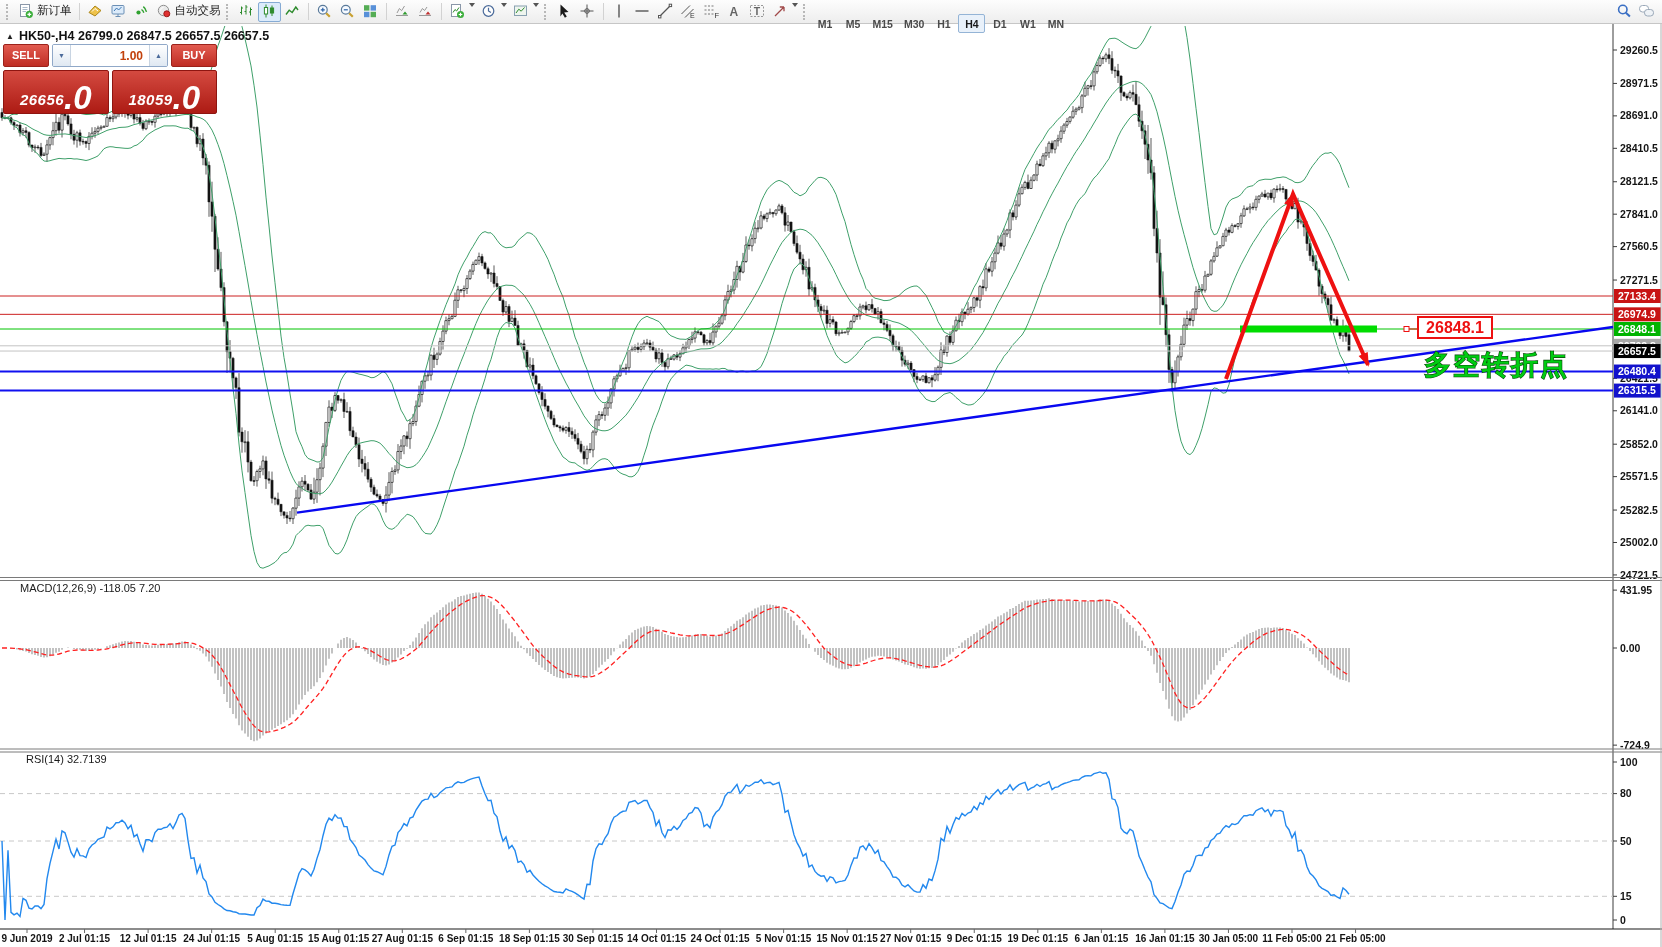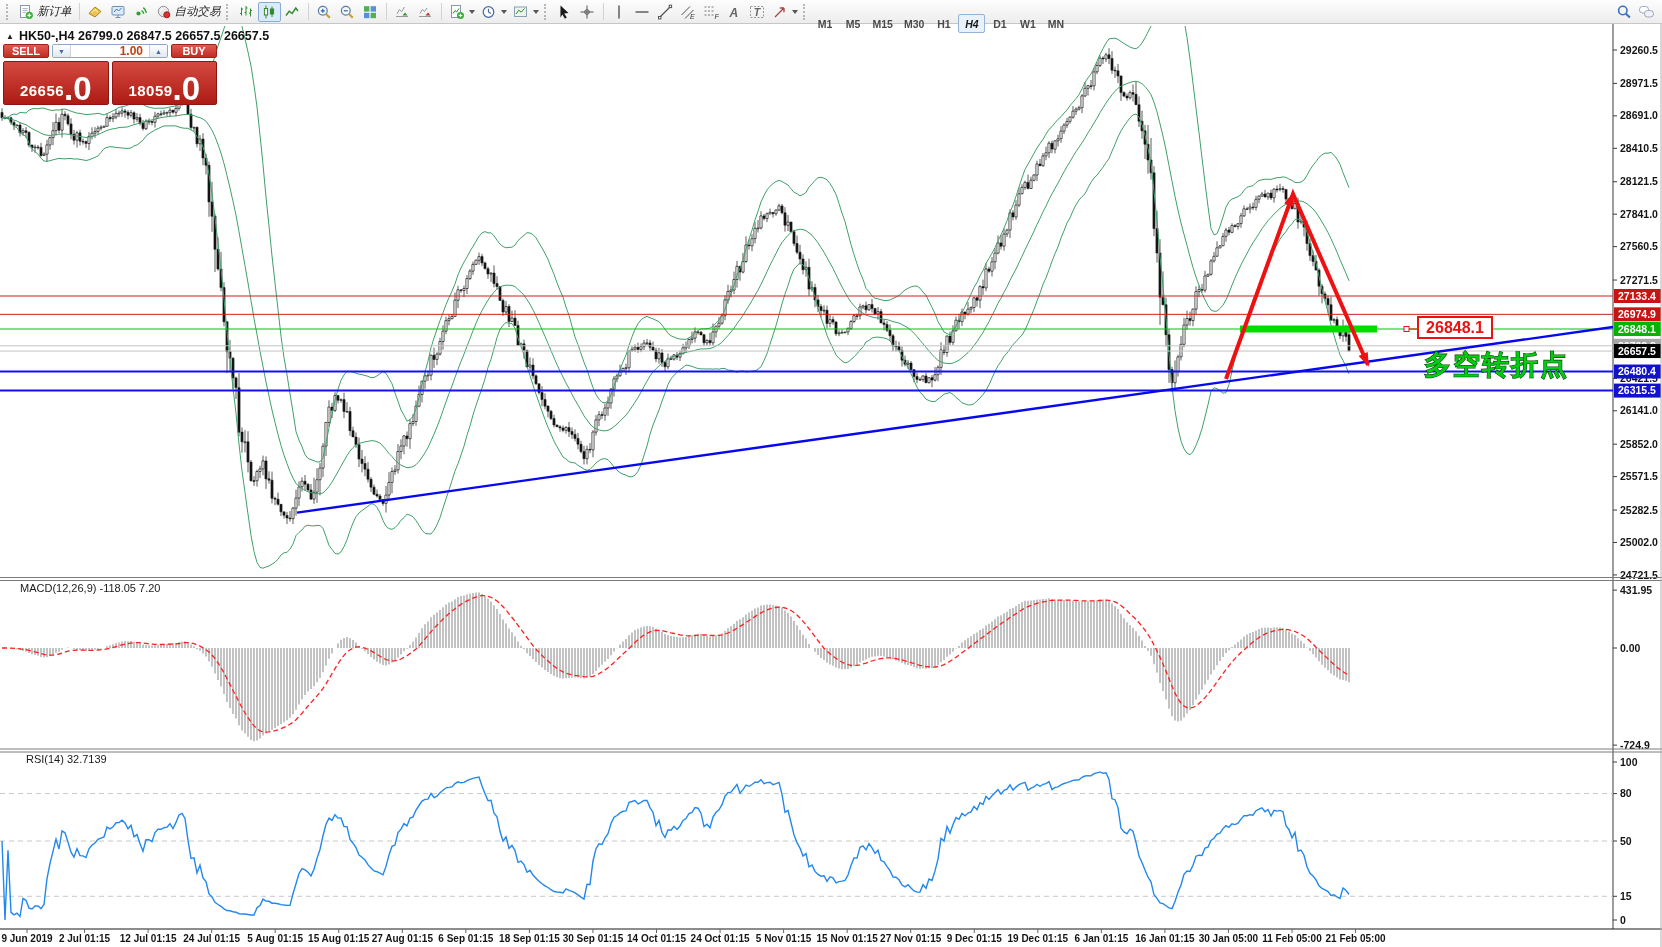--- a/index.html
+++ b/index.html
@@ -5,55 +5,55 @@
   html,body{margin:0;padding:0;background:#fff;width:1662px;height:947px;overflow:hidden;
     font-family:"Liberation Sans",sans-serif;}
   *{box-sizing:border-box;}
   #app{position:relative;width:1662px;height:947px;background:#fff;}
 
   
   #toolbar{position:absolute;left:0;top:0;width:1662px;height:24px;display:flex;align-items:center;
     background:linear-gradient(#fdfdfd,#ededed);border-bottom:1px solid #c6c6c6;padding:0 4px;z-index:30;}
   .tgrip{width:5px;height:16px;border-left:2px dotted #b8b8b8;margin:0 4px 0 2px;}
   .tsep{width:1px;height:17px;background:#d2d2d2;margin:0 4px;}
-  .tbtn{height:20px;min-width:23px;display:flex;align-items:center;justify-content:center;gap:3px;
-    background:transparent;border:1px solid transparent;padding:0 2px;border-radius:2px;cursor:default;font-style:italic;}
+  .tbtn{height:20px;min-width:23px;display:flex;justify-content:center;gap:3px;
+    background:transparent;border:1px solid transparent;padding:0 2px;border-radius:2px;cursor:default;}
   .tbtn.active{border-color:#86abd4;background:#dcebfb;}
   .tbtn svg{display:block;}
   .tlabel{font-size:11.5px;color:#222;white-space:nowrap;}
   .caret{width:0;height:0;border-left:3.5px solid transparent;border-right:3.5px solid transparent;
     border-top:4px solid #555;margin-left:1px;}
   .tfbtn{height:19px;min-width:27px;padding:0 4px;font-size:10.5px;font-weight:700;color:#4a4a4a;
     background:transparent;border:1px solid transparent;border-radius:2px;}
-  .tfbtn.active{border-color:#94b4d6;background:#e9f1fa;color:#1a1a1a;font-style:italic;}
+  .tfbtn.active{border-color:#94b4d6;background:#e9f1fa;color:#1a1a1a;}
   #tb-right{margin-left:auto;display:flex;align-items:center;}
 
   
   #chart-svg{position:absolute;left:0;top:0;}
   svg text{font-family:"Liberation Sans",sans-serif;}
   #chart-title-bar{position:absolute;left:6px;top:29px;font-size:12.5px;font-weight:600;color:#111;
     display:flex;align-items:center;gap:5px;z-index:10;}
   #chart-title-bar .tri{font-size:8px;color:#222;}
 
   #macd-label{position:absolute;left:3px;top:582px;font-size:11px;color:#1a1a1a;z-index:10;padding-left:17px;}
   #rsi-label{position:absolute;left:3px;top:753px;font-size:11px;color:#1a1a1a;z-index:10;padding-left:23px;}
 
   
   #trade-panel{position:absolute;left:3px;top:44px;width:214px;z-index:20;}
-  .tp-row1{display:flex;height:14px;gap:3px;}
+  .tp-row1{display:flex;height:23px;gap:3px;}
   .tp-side-btn{flex:0 0 46px;background:linear-gradient(#e25b50,#bf2d24);color:#fff;
     font-size:11px;font-weight:700;border:1px solid #9c221b;border-radius:2px;padding:0;line-height:1;}
   .tp-vol{flex:1;display:flex;border:1px solid #90a8c8;background:#fff;border-radius:2px;overflow:hidden;}
   .tp-spin{width:18px;background:linear-gradient(#ffffff,#dfe8f2);border:none;border-left:1px solid #c8d4e2;
     border-right:1px solid #c8d4e2;color:#4a6a9a;font-size:7px;padding:0;line-height:1;}
   .tp-vol input{flex:1;min-width:0;border:none;outline:none;text-align:right;padding:0 6px 0 0;
     font-size:12px;font-weight:700;color:#c2410c;font-family:"Liberation Sans",sans-serif;}
   .tp-row2{display:flex;gap:3px;margin-top:3px;height:44px;}
   .tp-price{flex:1;background:linear-gradient(#d44a40,#ad1b14);border:1px solid #8e1510;border-radius:2px;
-    color:#fff;display:flex;align-items:flex-end;justify-content:center;padding:0 2px 1px 2px;cursor:default;}
+    color:#fff;display:flex;align-items:flex-end;justify-content:center;padding:0 2px 1px 2px;cursor:default;font-style:italic;}
   .tp-price .small{font-size:15px;font-weight:700;margin-bottom:4px;letter-spacing:.5px;}
   .tp-price .big{font-size:33px;font-weight:700;line-height:.85;}
 </style>
 </head>
 <body>
 
 <div id="app">
 
   <svg id="chart-svg" width="1662" height="947">
       <rect x="0" y="0" width="1662" height="947" fill="#ffffff"></rect>

